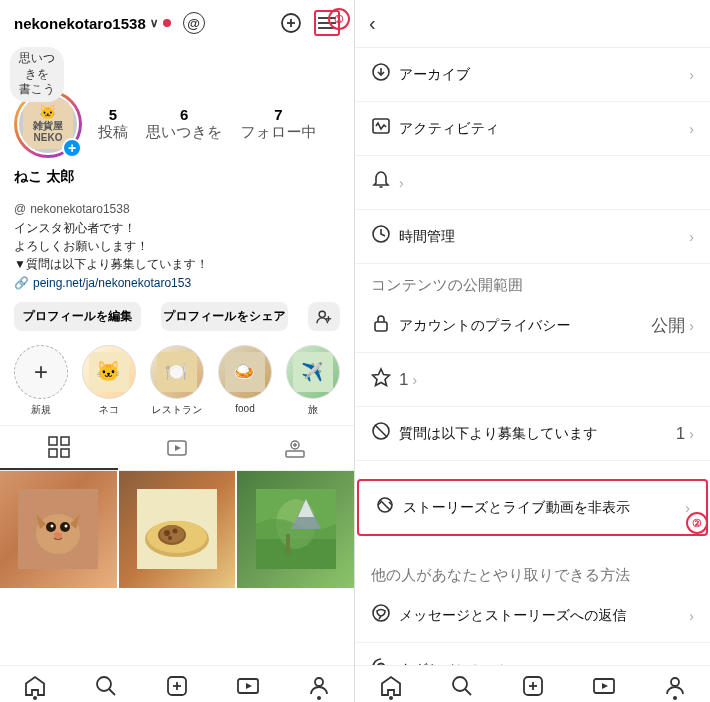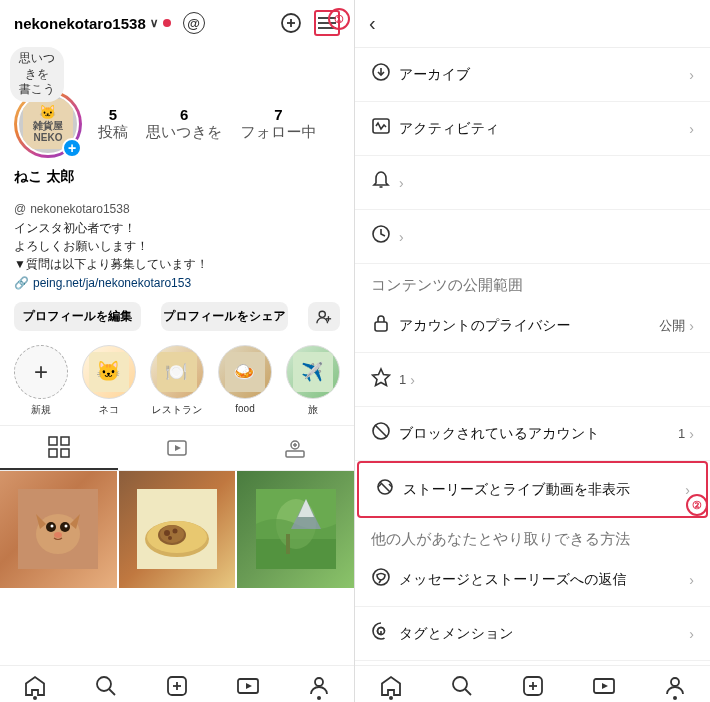--- a/index.html
+++ b/index.html
@@ -335,39 +335,39 @@
       font-size: 18px;
       color: #333;
       flex-shrink: 0;
     }
     .settings-item-text {
       flex: 1;
       font-size: 14px;
       color: #111;
     }
     .settings-item-badge {
-      font-size: 13px;
+      font-size: 17px;
       color: #555;
       margin-right: 4px;
     }
     .settings-item-chevron {
       font-size: 14px;
       color: #aaa;
     }
     .settings-section-label {
       padding: 12px 16px 4px 16px;
       font-size: 15px;
       color: #777;
     }
 
     
     .settings-item.highlighted {
       border: 2px solid #e0304f;
       border-radius: 4px;
-      margin: 0 2px;
+      margin: 18px 2px;
     }
     .circle-number-2 {
       width: 22px; height: 22px;
       border: 2px solid #e0304f;
       border-radius: 50%;
       display: flex; align-items: center; justify-content: center;
       font-size: 11px; font-weight: 700; color: #e0304f;
       position: absolute;
       right: 2px;
       bottom: 2px;
@@ -689,20 +689,21 @@
       <span class="settings-item-chevron">›</span>
     </div>
 
     <div class="settings-item">
       <div class="settings-item-icon">
         <svg width="20" height="20" viewBox="0 0 20 20" fill="none" stroke="#333" stroke-width="1.6">
           <circle cx="10" cy="10" r="8"></circle>
           <polyline points="10,5 10,10 14,12"></polyline>
         </svg>
       </div>
+      <span class="settings-item-text">時間管理</span>
       <span class="settings-item-chevron">›</span>
     </div>
 
     <div class="settings-section-label">コンテンツの公開範囲</div>
 
     <div class="settings-item">
       <div class="settings-item-icon">
         <svg width="20" height="20" viewBox="0 0 20 20" fill="none" stroke="#333" stroke-width="1.6">
           <rect x="4" y="9" width="12" height="9" rx="2"></rect>
           <path d="M7 9 V6 C7 4 8.3 3 10 3 C11.7 3 13 4 13 6 V9"></path>
@@ -723,21 +724,21 @@
       <span class="settings-item-chevron">›</span>
     </div>
 
     <div class="settings-item">
       <div class="settings-item-icon">
         <svg width="20" height="20" viewBox="0 0 20 20" fill="none" stroke="#333" stroke-width="1.6">
           <circle cx="10" cy="10" r="8"></circle>
           <line x1="4" y1="4" x2="16" y2="16"></line>
         </svg>
       </div>
-      <span class="settings-item-text">ブロックされているアカウント</span>
+      <span class="settings-item-text">質問は以下より募集しています</span>
       <span class="settings-item-badge">1</span>
       <span class="settings-item-chevron">›</span>
     </div>
 
     <div class="highlighted-wrapper">
       <div class="settings-item highlighted">
         <div class="settings-item-icon">
           <svg width="20" height="20" viewBox="0 0 20 20" fill="none" stroke="#333" stroke-width="1.6">
             <circle cx="10" cy="10" r="7"></circle>
             <line x1="5" y1="5" x2="15" y2="15" stroke="#333" stroke-width="1.6"></line>

